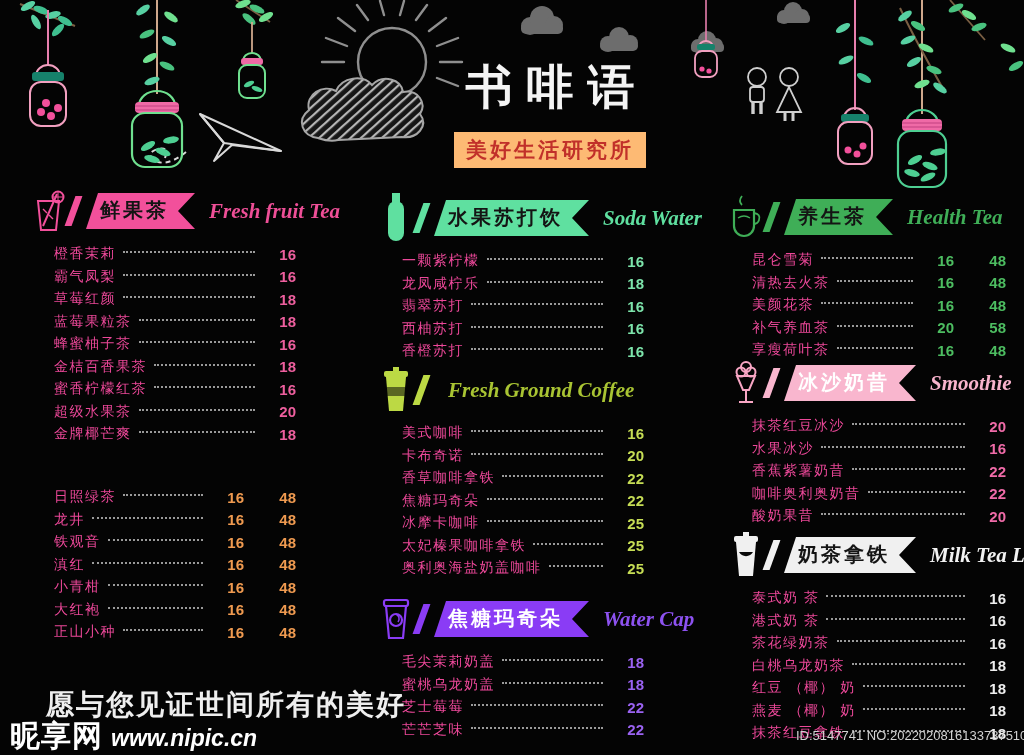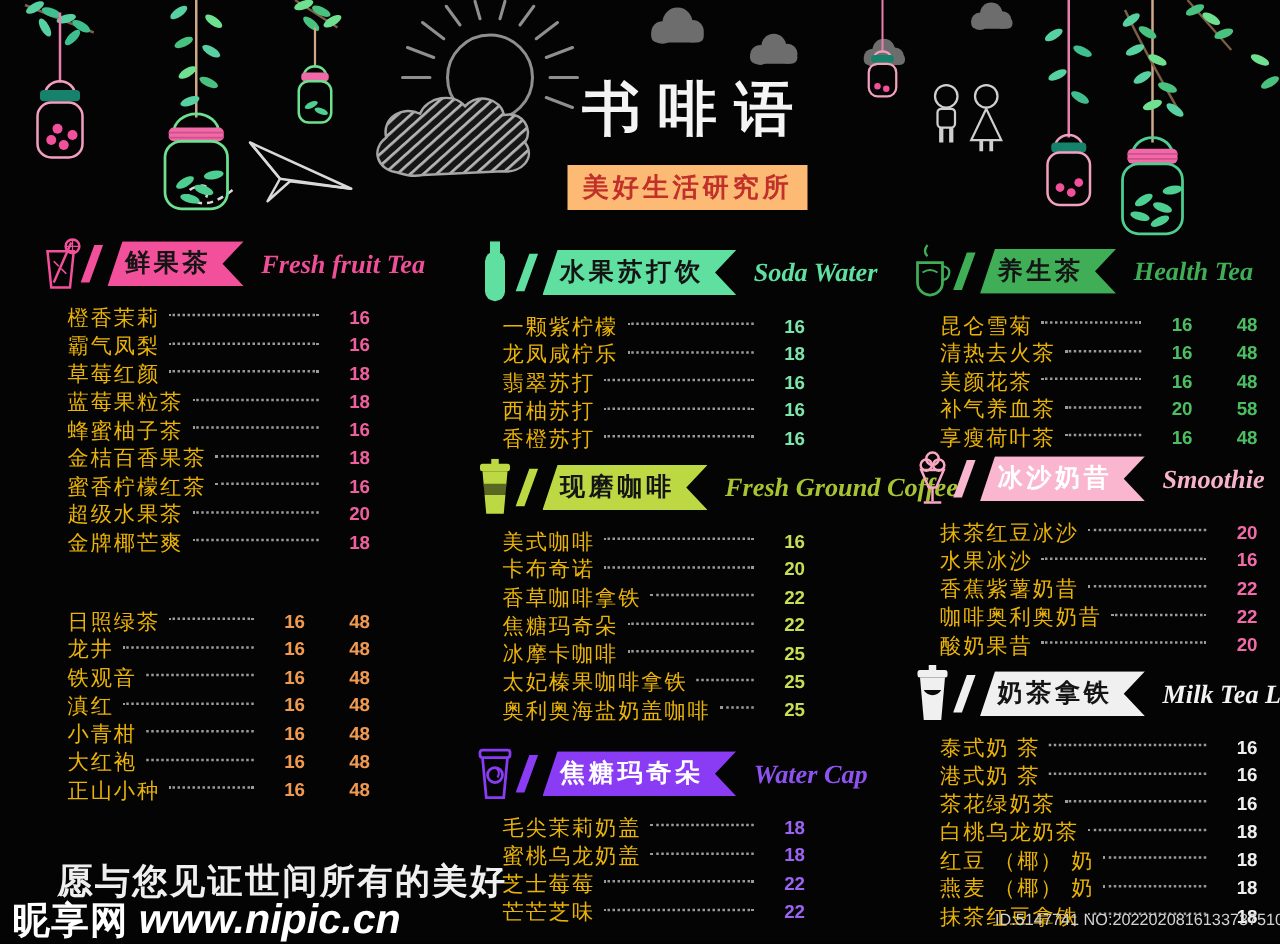--- a/index.html
+++ b/index.html
@@ -19,32 +19,32 @@
   .sec-icon{width:40px;display:flex;align-items:flex-end;justify-content:center;flex:none;}
   .slash{width:7px;height:30px;background:var(--accent);transform:skewX(-20deg);
          margin:0 9px 0 2px;flex:none;}
   .banner{background:var(--accent);color:var(--banner-text);font-weight:bold;font-size:20px;
           letter-spacing:3px;padding:4px 26px 5px 14px;white-space:nowrap;flex:none;
           clip-path:polygon(12px 0,100% 0,calc(100% - 17px) 50%,100% 100%,0 100%);}
   .sec-en{color:var(--en-color);font-family:"Liberation Serif",serif;font-style:italic;
           font-weight:bold;font-size:21px;margin-left:14px;white-space:nowrap;}
   .sec-items{margin-top:9px;padding-left:26px;}
   .row{display:flex;align-items:center;height:22.5px;}
-  .item-name{color:#eab308;font-size:17px;letter-spacing:1.5px;white-space:nowrap;}
+  .item-name{color:#ec4899;font-size:14px;letter-spacing:1.5px;white-space:nowrap;}
   .dots{flex:1;border-bottom:2px dotted #9a9a9a;margin:0 7px 5px 7px;height:1px;}
   .price{color:var(--price-color);font-weight:bold;font-size:15px;min-width:34px;
          text-align:right;flex:none;}
   .price2{min-width:52px;}
   
   .tagline{position:absolute;left:22px;top:686px;color:#efefef;font-family:"DejaVu Serif",serif;
            font-weight:bold;font-size:28px;letter-spacing:2px;white-space:nowrap;margin-left:24px;}
   .watermark{position:absolute;left:10px;top:716px;display:flex;align-items:baseline;
              color:#ffffff;white-space:nowrap;}
   .wm-name{font-size:30px;font-weight:900;letter-spacing:1px;}
-  .wm-url{font-size:33px;font-weight:bold;font-style:italic;margin-left:8px;}
+  .wm-url{font-size:23px;font-weight:bold;font-style:italic;margin-left:8px;}
   .id-text{position:absolute;left:796px;top:728px;color:#d2d2d2;font-size:13px;white-space:nowrap;}
 </style>
 </head>
 <body>
 
 <div id="poster">
 
   <svg class="deco" width="1024" height="200" viewBox="0 0 1024 200">
     <defs>
       <pattern id="hatch" width="7" height="7" patternUnits="userSpaceOnUse" patternTransform="rotate(48)">
@@ -377,21 +377,20 @@
     <div class="sec-header">
       <span class="sec-icon">
         <svg width="30" height="46" viewBox="0 0 30 46">
           <rect x="3" y="4" width="24" height="6" rx="2" fill="#bcd944"></rect>
           <path d="M5,10 L8,44 L22,44 L25,10 Z" fill="#bcd944"></path>
           <rect x="6" y="20" width="18" height="9" fill="#0a0a0a" opacity="0.55"></rect>
           <rect x="12" y="0" width="6" height="5" fill="#bcd944"></rect>
         </svg>
       </span>
       <span class="slash"></span>
-      <span class="banner">现磨咖啡</span>
       <span class="sec-en">Fresh Ground Coffee</span>
     </div>
     <div class="sec-items">
         <div class="row">
           <span class="item-name">美式咖啡</span>
           <span class="dots"></span>
           <span class="price">16</span>
         </div>
         <div class="row">
           <span class="item-name">卡布奇诺</span>

